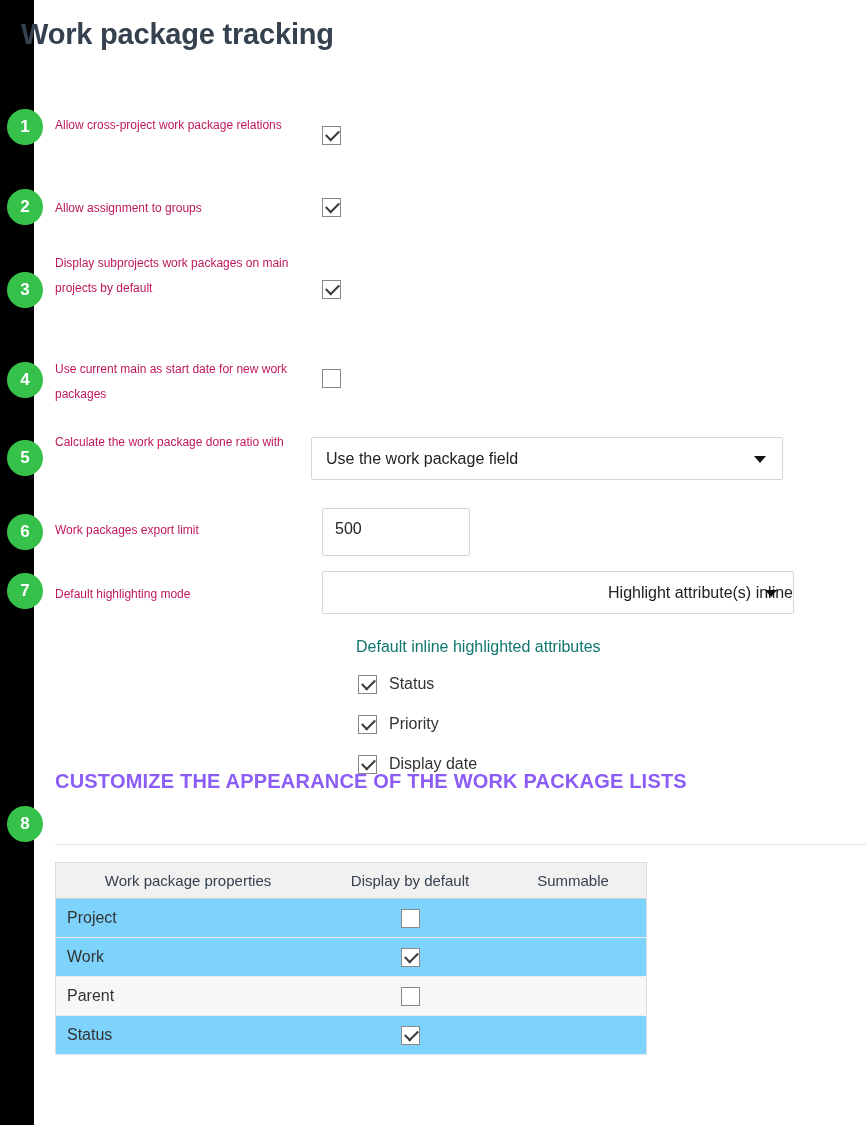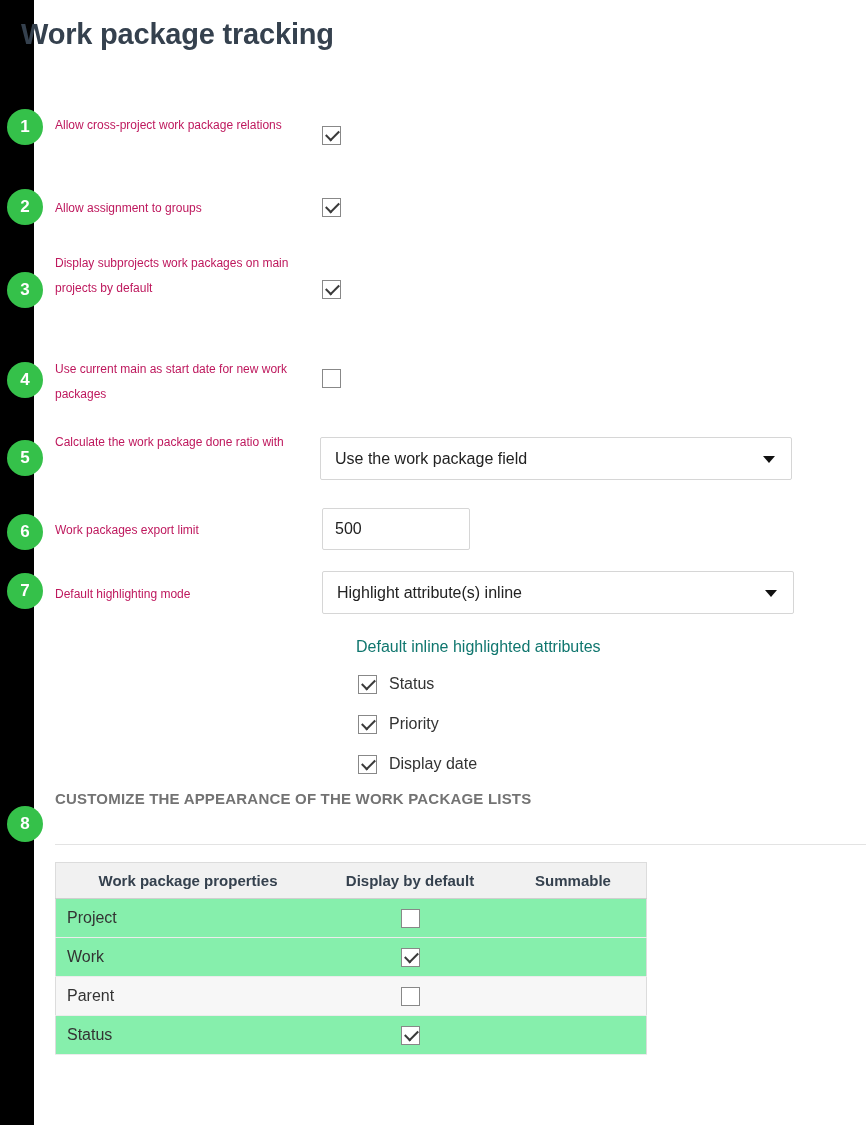--- a/index.html
+++ b/index.html
@@ -130,21 +130,21 @@
     height: 0;
     border-left: 6px solid transparent;
     border-right: 6px solid transparent;
     border-top: 7px solid #111111;
   }
 
   
   .text-input {
     position: absolute;
     box-sizing: border-box;
-    height: 42px;
+    height: 48px;
     border: 1px solid #d6d6d6;
     background: #ffffff;
     border-radius: 2px;
     font-size: 16px;
     color: #222222;
     line-height: 40px;
     padding-left: 12px;
     white-space: nowrap;
   }
 
@@ -172,24 +172,24 @@
   .attr-label {
     font-size: 16px;
     color: #333333;
     margin-left: 12px;
   }
 
   
   #section-heading {
     position: absolute;
     left: 55px;
-    top: 790px;
-    font-size: 15px;
+    top: 770px;
+    font-size: 20px;
     font-weight: bold;
-    color: #737373;
+    color: #8b5cf6;
     letter-spacing: 0.2px;
     white-space: nowrap;
   }
   #section-rule {
     position: absolute;
     left: 55px;
     top: 844px;
     width: 811px;
     height: 1px;
     background: #e3e3e3;
@@ -202,21 +202,21 @@
     top: 862px;
     width: 590px;
     border-collapse: collapse;
     table-layout: fixed;
     border: 1px solid #dcdcdc;
     background: #ffffff;
   }
   #props-table th {
     background: #f1f1f1;
     font-size: 15px;
-    font-weight: bold;
+    font-weight: normal;
     color: #35414e;
     height: 35px;
     border-bottom: 1px solid #cfcfcf;
     padding: 0;
     text-align: center;
   }
   #props-table th.col-prop {
     text-align: center;
     width: 264px;
   }
@@ -225,21 +225,21 @@
   #props-table td {
     height: 38px;
     font-size: 16px;
     color: #333333;
     padding: 0;
     border-bottom: 1px solid #ececec;
   }
   #props-table td.cell-name { padding-left: 11px; }
   #props-table td.cell-check { text-align: center; }
   #props-table tbody tr.odd td { background: #f7f7f7; }
-  #props-table tbody tr.even td { background: #86efac; }
+  #props-table tbody tr.even td { background: #7dd3fc; }
 </style>
 </head>
 <body>
 
 <div id="sidebar-rail"></div>
 
 <div id="content"></div>
 
 <div id="page-title">Work package tracking</div>
 
@@ -276,36 +276,36 @@
 <div class="setting-row" style="top:357px;">
   <div class="setting-label">Use current main as start date for new work packages</div>
   <div style="position:absolute;left:288px;top:12px;">
     <span class="cbox"></span>
   </div>
 </div>
 
 <div class="setting-row" style="top:430px;">
   <div class="setting-label">Calculate the work package done ratio with</div>
 </div>
-<div class="select-box" style="left:320px;top:437px;width:472px;">
+<div class="select-box" style="left:311px;top:437px;width:472px;">
   <span>Use the work package field</span>
   <span class="select-arrow"></span>
 </div>
 
 <div class="setting-row" style="top:518px;">
   <div class="setting-label">Work packages export limit</div>
 </div>
 <div class="text-input" style="left:322px;top:508px;width:148px;">
   <span>500</span>
 </div>
 
 <div class="setting-row" style="top:582px;">
   <div class="setting-label">Default highlighting mode</div>
 </div>
-<div class="select-box" style="left:322px;top:571px;width:472px;">
+<div class="select-box" style="left:322px;top:571px;width:472px;text-align:right;">
   <span>Highlight attribute(s) inline</span>
   <span class="select-arrow"></span>
 </div>
 
 <div id="attr-group">
   <div id="attr-group-title">Default inline highlighted attributes</div>
 
   <div class="attr-item">
     <span class="cbox checked"></span>
     <span class="attr-label">Status</span>

